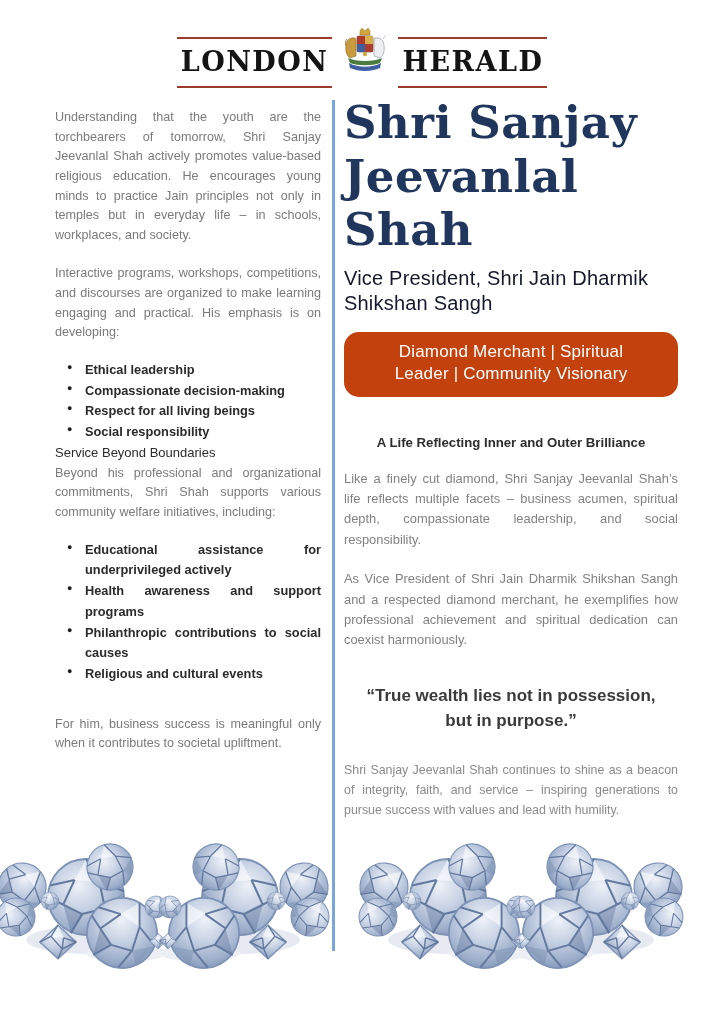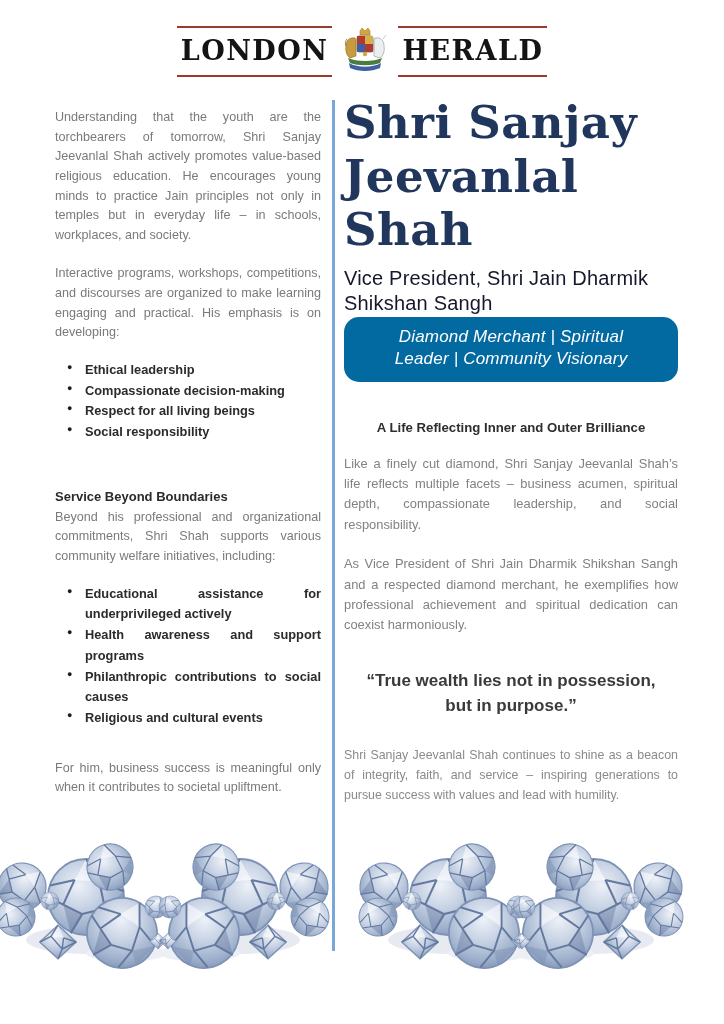--- a/index.html
+++ b/index.html
@@ -7,21 +7,21 @@
   body {
     width: 724px; height: 1024px;
     position: relative;
     font-family: "Liberation Sans", sans-serif;
     overflow: hidden;
   }
 
   
   .masthead {
     position: absolute; top: 26px; left: 0; width: 724px;
-    display: flex; align-items: flex-start; justify-content: center;
+    display: flex; align-items: flex-end; justify-content: center;
   }
   .brand {
     font-family: "DejaVu Serif", serif;
     font-weight: bold; font-size: 27px; letter-spacing: 1.5px;
     color: #141414;
     border-top: 2px solid #9c3a2b;
     border-bottom: 2px solid #9c3a2b;
     padding: 7px 4px 9px 4px;
   }
   .crest { margin: 0 2px; position: relative; top: 1px; }
@@ -47,39 +47,39 @@
   ul.bullets li {
     position: relative; padding-left: 30px;
     font-weight: bold; color: #2b2b2b; font-size: 12.8px;
     line-height: 1.62; text-align: justify;
   }
   ul.bullets li::before {
     content: "●"; position: absolute; left: 12px; top: 0;
     font-size: 9px; color: #1c1c1c;
   }
   .sub-heading {
-    font-weight: bold; color: #2b2b2b; font-size: 13px; line-height: 1.6; margin-top: 44px;
+    font-weight: normal; color: #2b2b2b; font-size: 13px; line-height: 1.6;
   }
   .left-col .final-para { margin-top: 30px; }
 
   
   .right-col { position: absolute; left: 344px; top: 96px; width: 334px; }
   .profile-title {
     font-family: "DejaVu Serif", serif; font-weight: bold;
     color: #20365c; font-size: 45px; line-height: 1.19;
     letter-spacing: 0.5px;
   }
   .profile-title span { display: block; }
   .profile-subtitle {
     margin-top: 9px; color: #15182b; font-size: 20px;
     line-height: 1.28; font-weight: 500; letter-spacing: 0.2px;
   }
   .role-badge {
-    background: #0369a1; border-radius: 15px;
-    color: #ffffff; text-align: center; padding: 9px 10px 11px 10px; font-style: italic;
+    margin-top: 15px; background: #c2410c; border-radius: 15px;
+    color: #ffffff; text-align: center; padding: 9px 10px 11px 10px;
   }
   .role-badge .badge-text {
     display: inline-block; max-width: 258px;
     font-size: 17px; line-height: 1.32; letter-spacing: 0.2px;
   }
   .section-heading {
     margin-top: 38px; text-align: center; font-weight: bold;
     color: #2e2e2e; font-size: 13.2px;
   }
   .right-col p.body-para {

